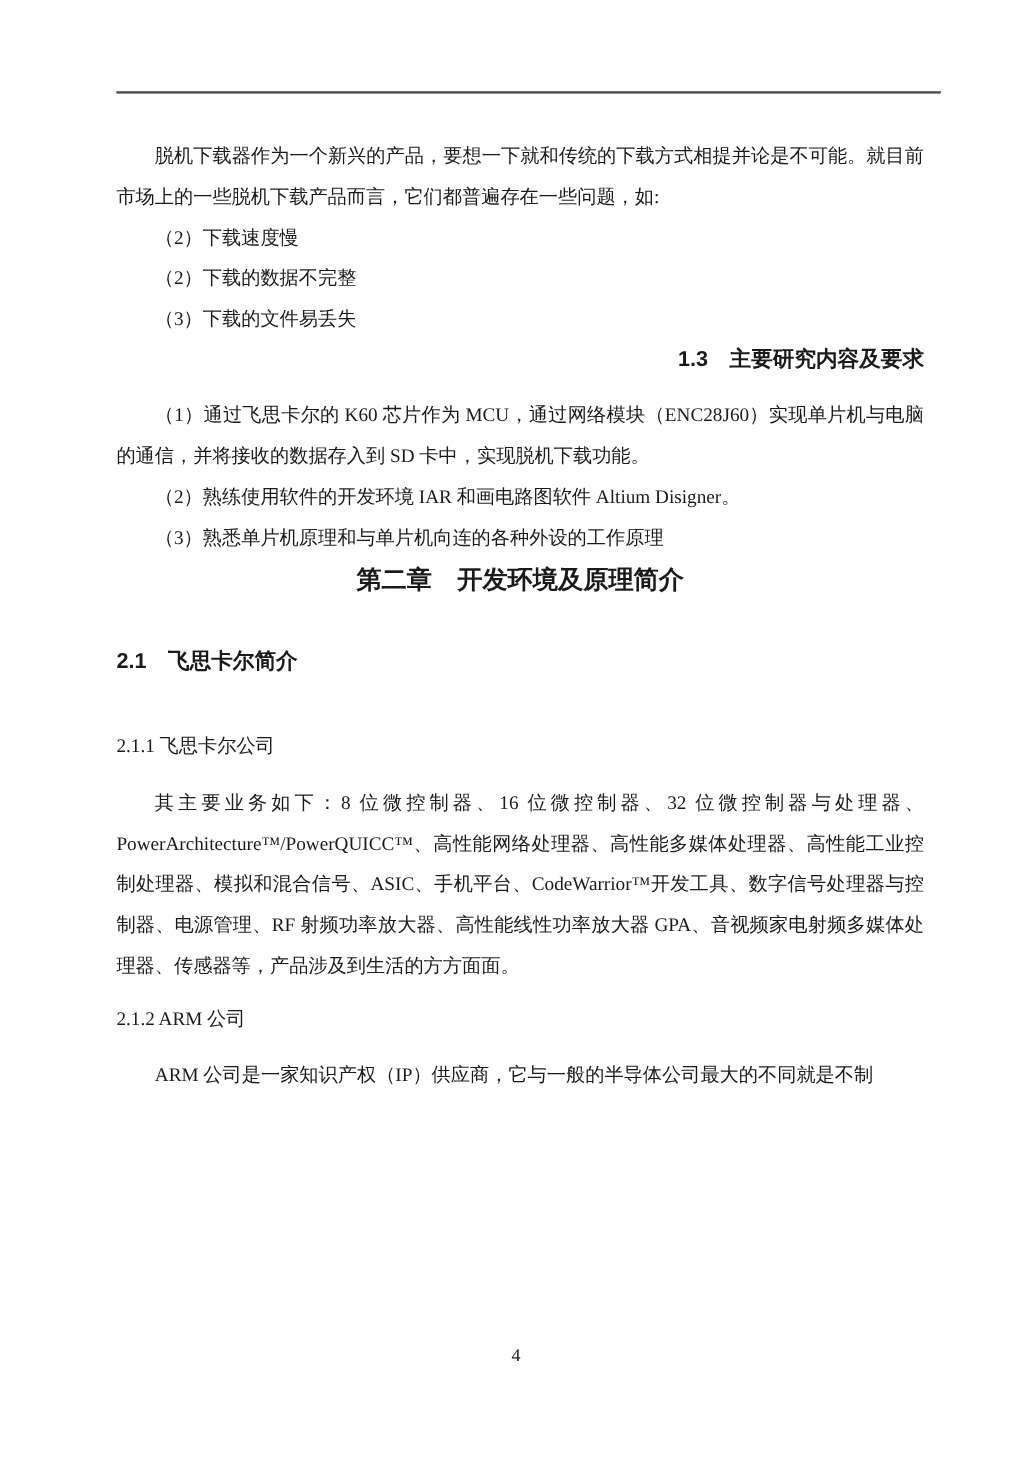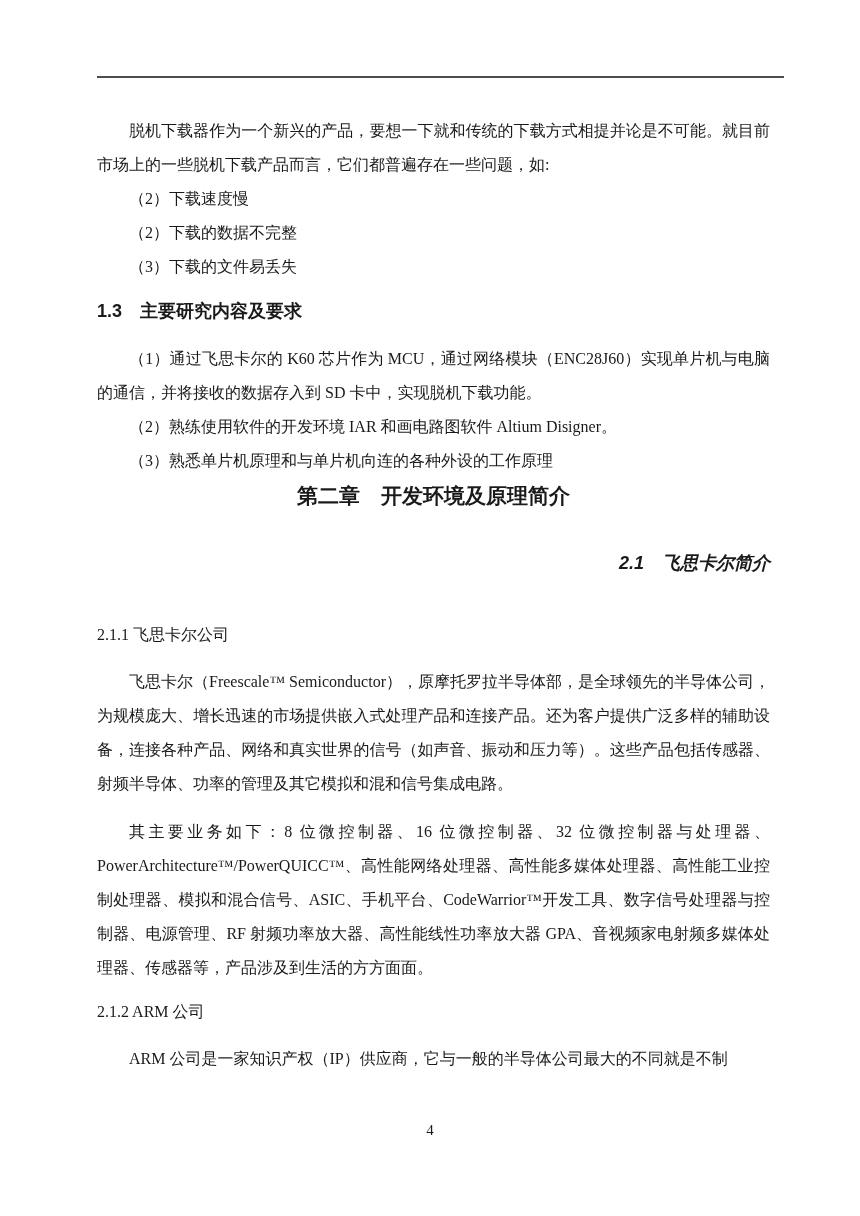--- a/index.html
+++ b/index.html
@@ -41,43 +41,41 @@
   }
   .plain-list .list-line {
     padding-left: 2em;
     line-height: 34px;
   }
   .bold-heading {
     font-family: "Liberation Sans", "DejaVu Sans", sans-serif;
     font-weight: bold;
     font-size: 18px;
     line-height: 30px;
-    margin-top: 12px;
-    text-align: left;
+    text-align: right;
   }
   .req-item {
     text-indent: 2em;
     line-height: 34px;
   }
   .req-list { margin-top: 16px; }
   .chapter-title {
     font-family: "Liberation Sans", "DejaVu Sans", sans-serif;
     font-weight: bold;
     font-size: 21px;
     line-height: 36px;
     text-align: center;
   }
   .sec-heading {
     font-family: "Liberation Sans", "DejaVu Sans", sans-serif;
     font-weight: bold;
     font-size: 18px;
     line-height: 30px;
     margin-top: 34px;
-    text-align: right;
-    font-style: italic;
+    text-align: left;
   }
   .subsec-heading {
     font-size: 16px;
     font-weight: normal;
     line-height: 33px;
     margin-top: 40px;
     text-align: left;
   }
   .subsec-heading.tight { margin-top: 10px; }
   .page-number {
@@ -116,21 +114,20 @@
       <div class="req-item">（2）熟练使用软件的开发环境 IAR 和画电路图软件 Altium Disigner。</div>
       <div class="req-item">（3）熟悉单片机原理和与单片机向连的各种外设的工作原理</div>
     </div>
 
     <div class="chapter-title">第二章　开发环境及原理简介</div>
 
     <div class="sec-heading">2.1　飞思卡尔简介</div>
 
     <div class="subsec-heading">2.1.1 飞思卡尔公司</div>
 
-    <div class="para">飞思卡尔（Freescale™ Semiconductor），原摩托罗拉半导体部，是全球领先的半导体公司，为规模庞大、增长迅速的市场提供嵌入式处理产品和连接产品。还为客户提供广泛多样的辅助设备，连接各种产品、网络和真实世界的信号（如声音、振动和压力等）。这些产品包括传感器、射频半导体、功率的管理及其它模拟和混和信号集成电路。</div>
 
     <div class="para">其主要业务如下：8 位微控制器、16 位微控制器、32 位微控制器与处理器、PowerArchitecture™/PowerQUICC™、高性能网络处理器、高性能多媒体处理器、高性能工业控制处理器、模拟和混合信号、ASIC、手机平台、CodeWarrior™开发工具、数字信号处理器与控制器、电源管理、RF 射频功率放大器、高性能线性功率放大器 GPA、音视频家电射频多媒体处理器、传感器等，产品涉及到生活的方方面面。</div>
 
     <div class="subsec-heading tight">2.1.2 ARM 公司</div>
 
     <div class="para">ARM 公司是一家知识产权（IP）供应商，它与一般的半导体公司最大的不同就是不制</div>
 
   </div>
 
   <div class="page-number">4</div>

